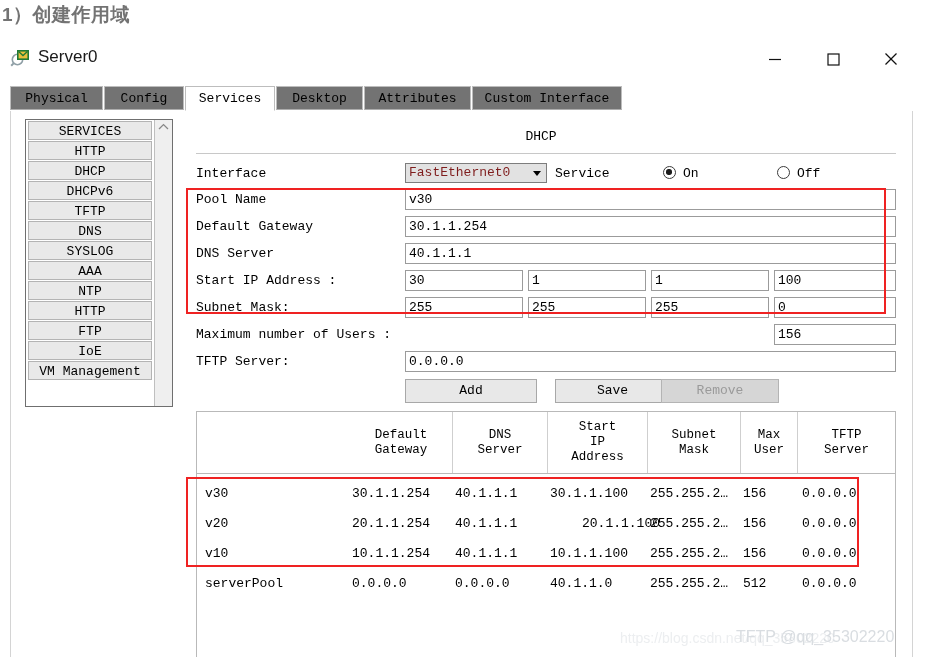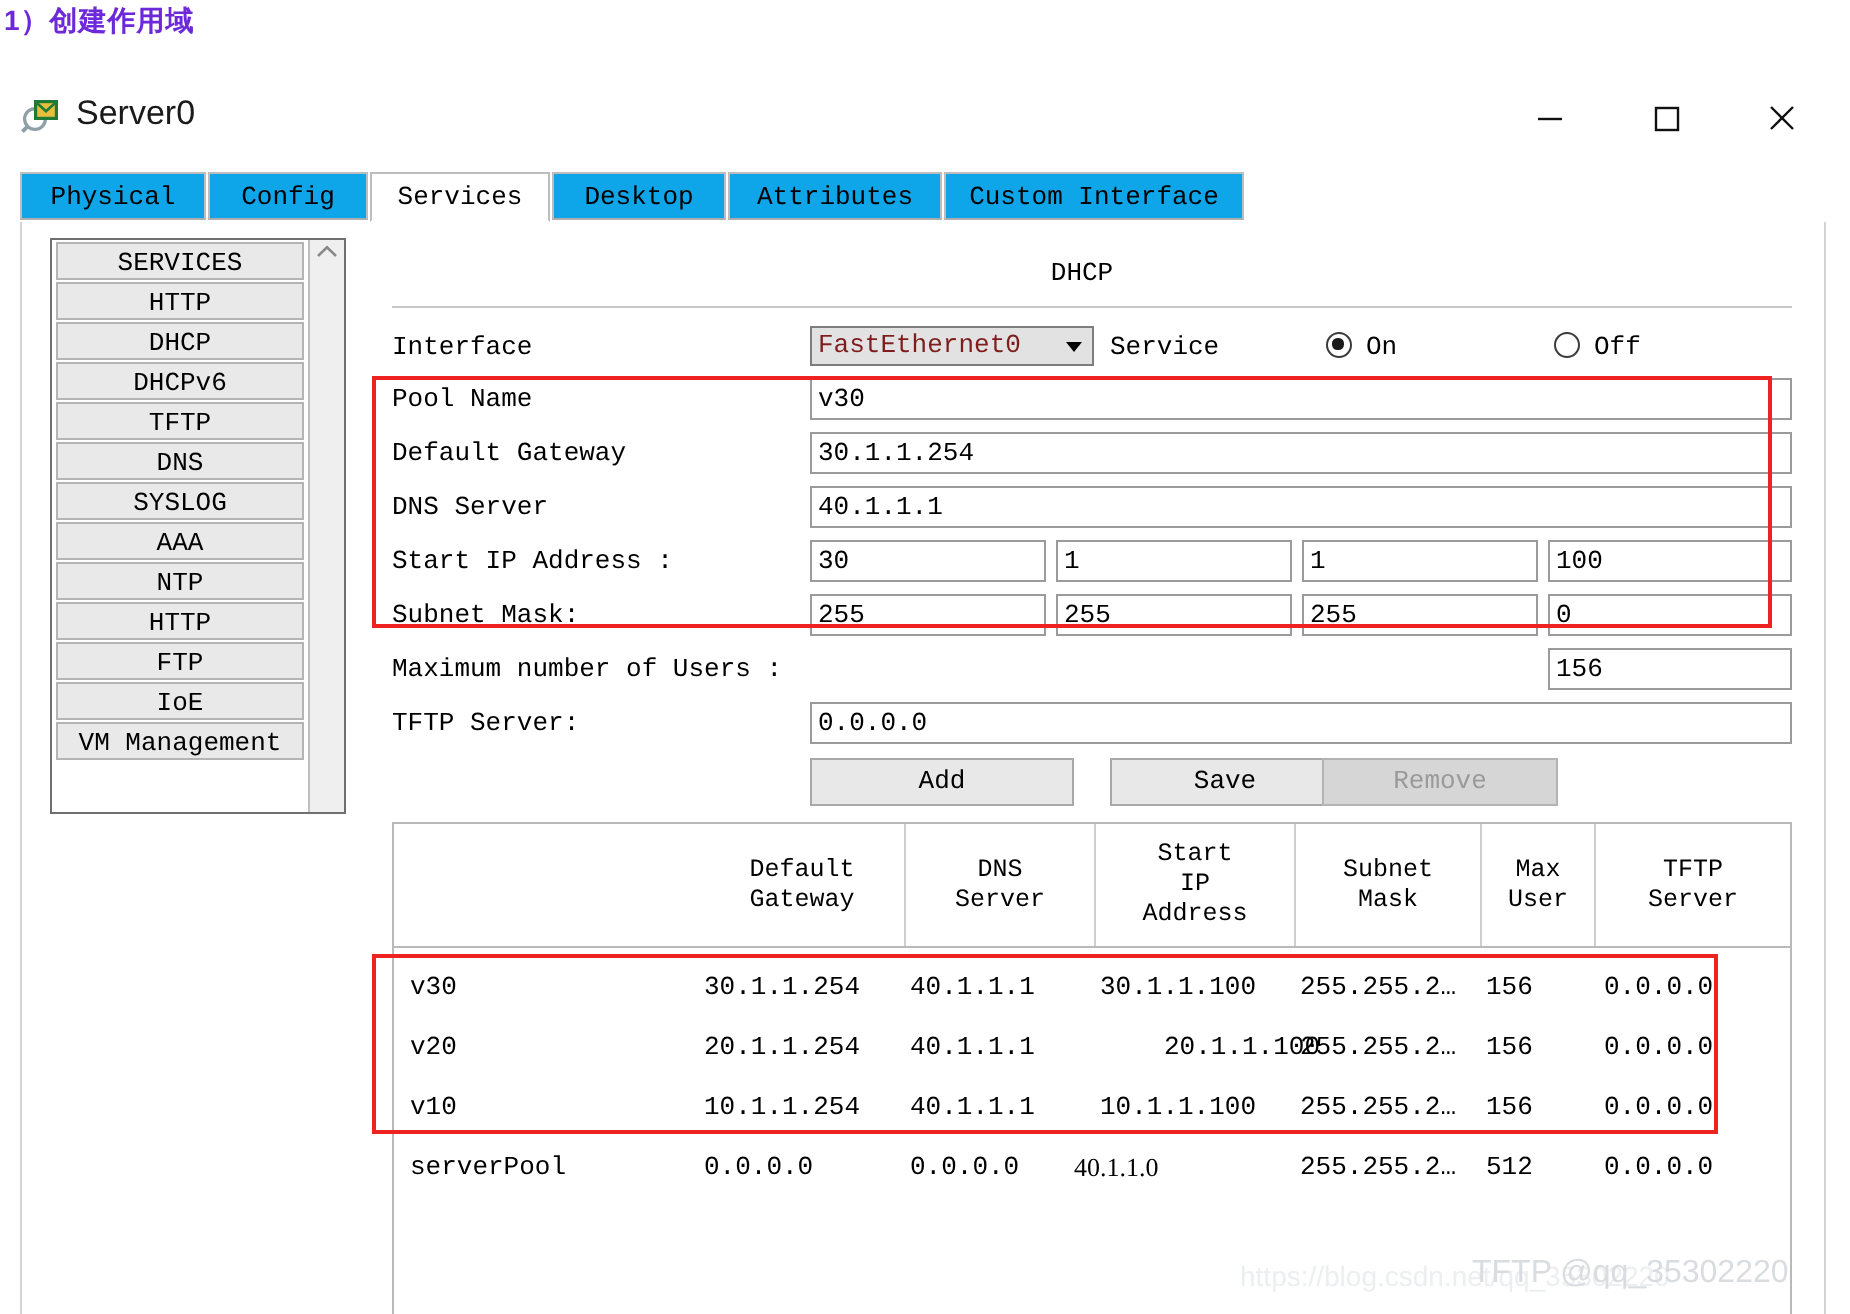--- a/index.html
+++ b/index.html
@@ -14,23 +14,23 @@
     height: 657px;
     background: #ffffff;
     overflow: hidden;
   }
 
   
   .doc-heading {
     position: absolute;
     left: 2px;
     top: 2px;
-    font-size: 14px;
+    font-size: 19px;
     font-weight: bold;
-    color: #6d28d9;
+    color: #737373;
     letter-spacing: 0.5px;
     white-space: nowrap;
   }
 
   
   .titlebar {
     position: absolute;
     left: 0;
     top: 36px;
     width: 925px;
@@ -81,21 +81,21 @@
   }
   .tab {
     position: absolute;
     top: 0;
     height: 24px;
     line-height: 24px;
     text-align: center;
     font-family: "Liberation Mono", monospace;
     font-size: 13px;
     color: #000000;
-    background: #0ea5e9;
+    background: #737373;
     border: 1px solid #bdbdbd;
     border-bottom: 1px solid #adadad;
     box-sizing: border-box;
     white-space: nowrap;
     cursor: default;
   }
   .tab.active {
     background: #ffffff;
     border-bottom: 1px solid #ffffff;
     height: 25px;
@@ -539,21 +539,21 @@
           <span class="td" style="left:353px;">10.1.1.100</span>
           <span class="td" style="left:453px;">255.255.2…</span>
           <span class="td" style="left:546px;">156</span>
           <span class="td" style="left:605px;">0.0.0.0</span>
         </div>
 
         <div class="trow" style="top:158px;">
           <span class="td" style="left:8px;">serverPool</span>
           <span class="td" style="left:155px;">0.0.0.0</span>
           <span class="td" style="left:258px;">0.0.0.0</span>
-          <span class="td" style="left:340px;font-family:Liberation Serif, serif;">40.1.1.0</span>
+          <span class="td" style="left:353px;">40.1.1.0</span>
           <span class="td" style="left:453px;">255.255.2…</span>
           <span class="td" style="left:546px;">512</span>
           <span class="td" style="left:605px;">0.0.0.0</span>
         </div>
       </div>
 
     </div>
   </div>
 
   <div class="redbox" style="left:186px; top:188px; width:700px; height:126px;"></div>

